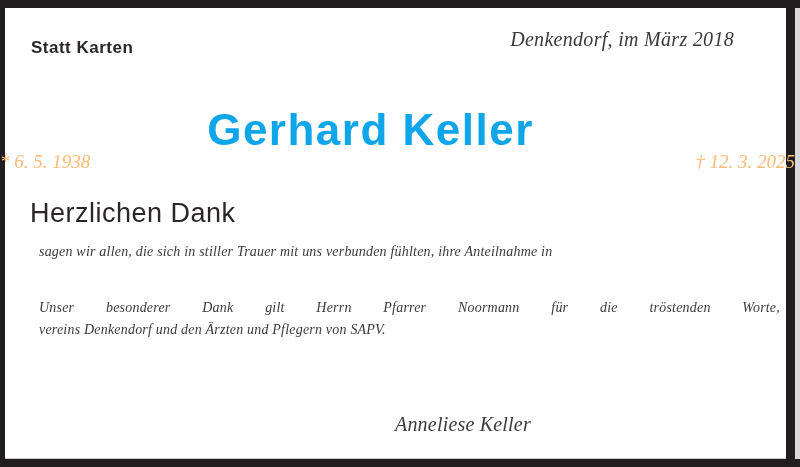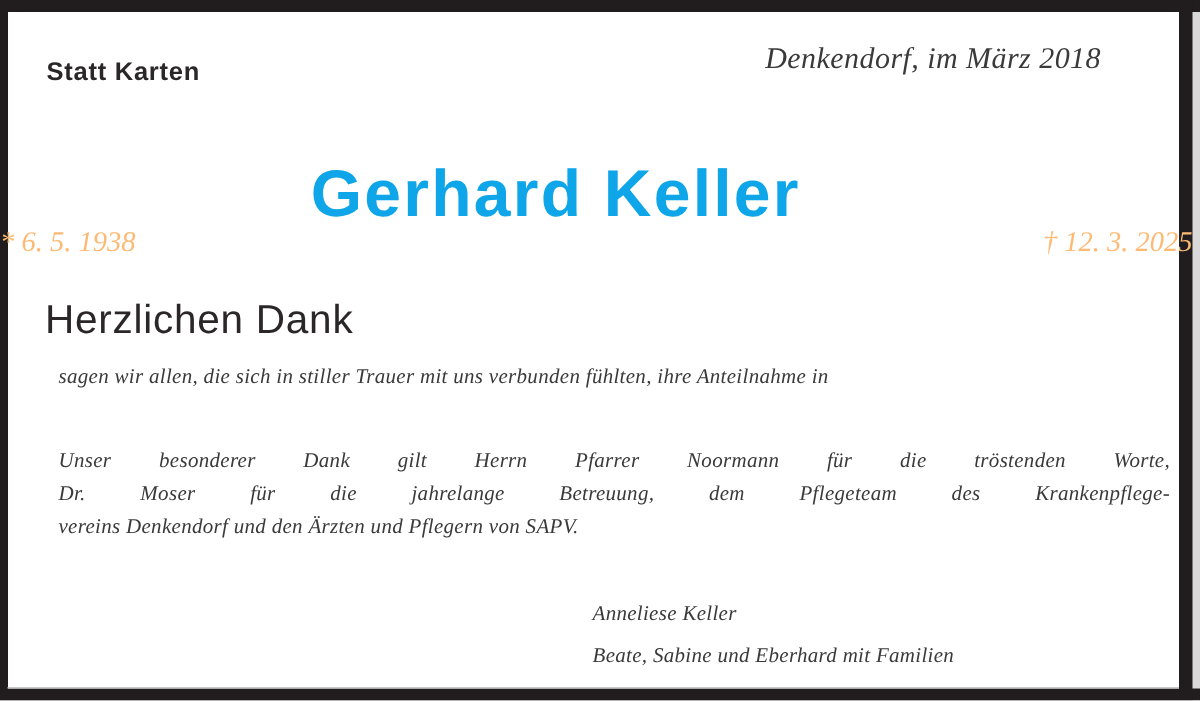--- a/index.html
+++ b/index.html
@@ -109,22 +109,22 @@
   }
   .para.p1 { top: 241px; }
   .para.p2 { top: 297px; }
   .line { width: 100%; }
   .line.just {
     text-align: justify;
     text-align-last: justify;
   }
   .signatures {
     position: absolute;
-    left: 395px; top: 396px;
-    font-size: 14px;
+    left: 395px; top: 410px;
+    font-size: 20px;
     line-height: 28px;
     letter-spacing: 0.2px;
   }
 </style>
 </head>
 <body>
 
 <div class="page">
 
   <div class="frame"></div>
@@ -145,23 +145,21 @@
     </div>
 
     <h2 class="headline">Herzlichen Dank</h2>
 
     <div class="para p1 script">
       <div class="line">sagen wir allen, die sich in stiller Trauer mit uns verbunden fühlten, ihre Anteilnahme in</div>
     </div>
 
     <div class="para p2 script">
       <div class="line just">Unser besonderer Dank gilt Herrn Pfarrer Noormann für die tröstenden Worte,</div>
-      <div class="line just">Dr. Moser für die jahrelange Betreuung, dem Pflegeteam des Krankenpflege-</div>
       <div class="line">vereins Denkendorf und den Ärzten und Pflegern von SAPV.</div>
     </div>
 
     <div class="signatures script">
       <div>Anneliese Keller</div>
-      <div>Beate, Sabine und Eberhard mit Familien</div>
     </div>
 
   </div>
 </div>
 
 </body></html>

